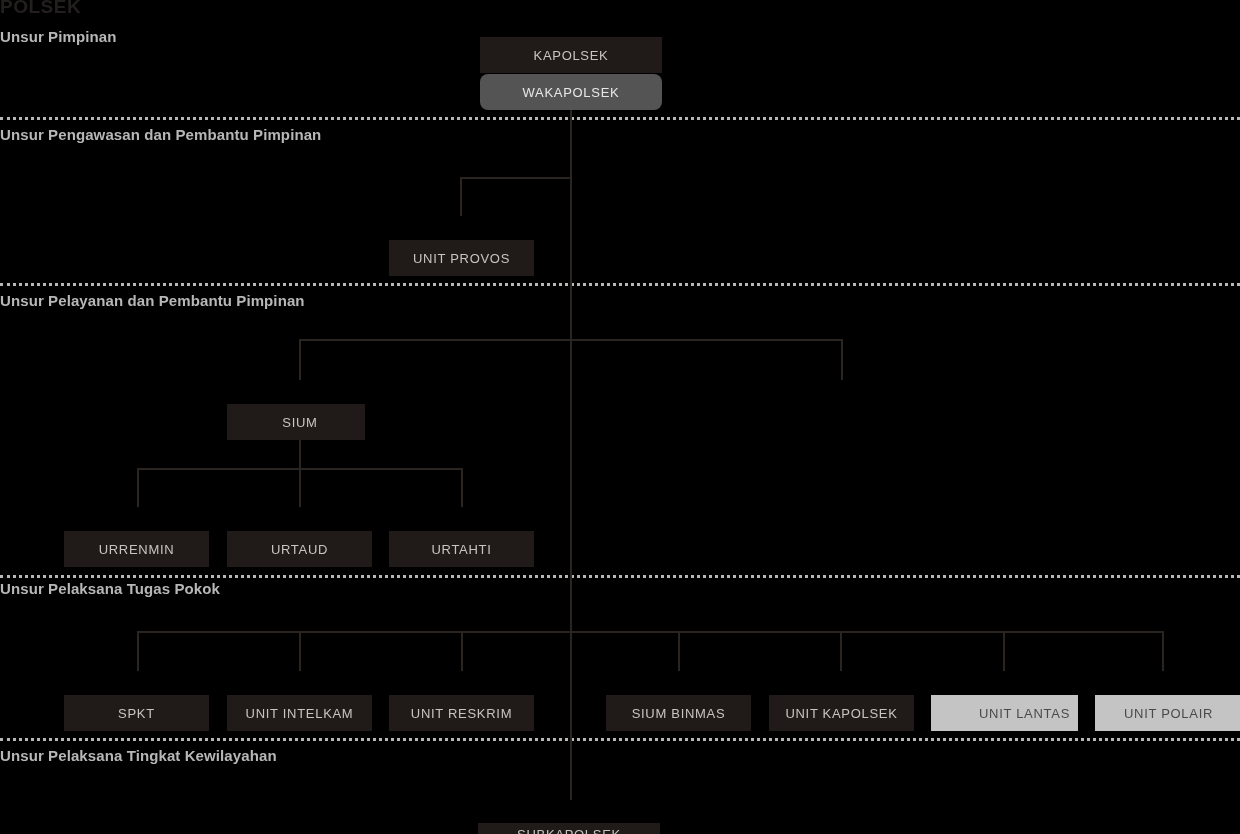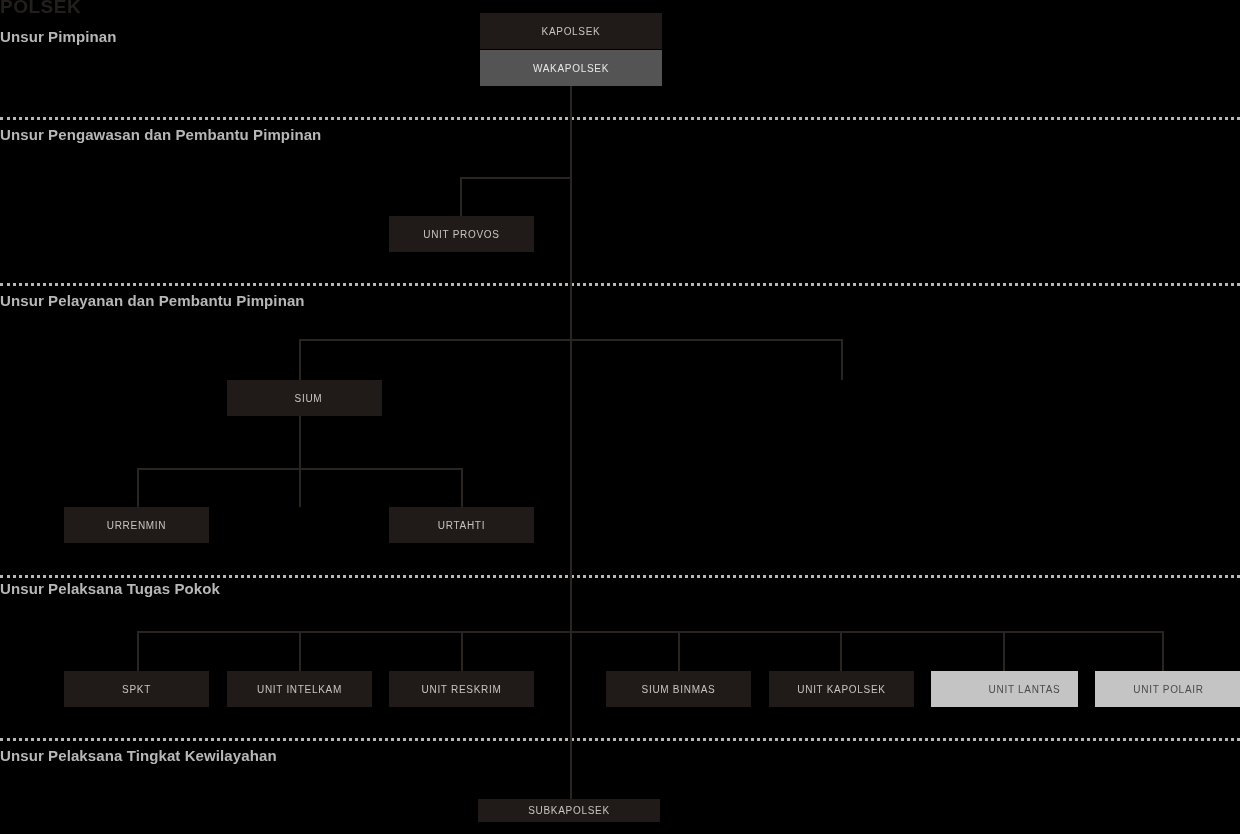--- a/index.html
+++ b/index.html
@@ -65,25 +65,26 @@
     background: #2b2521;
   }
 
   
   .node {
     position: absolute;
     box-sizing: border-box;
     display: flex;
     align-items: center;
     justify-content: center;
-    font-size: 10px;
+    font-size: 13px;
     letter-spacing: 0.7px;
     height: 36px;
     white-space: nowrap;
     z-index: 3;
+    margin-top: 24px;
   }
   .node.dark {
     background: #201b19;
     color: #c8c4c0;
   }
   .node.mid {
     background: #545454;
     color: #e8e8e8;
   }
   .node.light {
@@ -105,39 +106,40 @@
   <div class="section-label" style="top:747px;">Unsur Pelaksana Tingkat Kewilayahan</div>
 
   <div class="divider" style="top:117px;"></div>
   <div class="divider" style="top:283px;"></div>
   <div class="divider" style="top:575px;"></div>
   <div class="divider" style="top:738px;"></div>
 
   <div class="spine" style="left:570px; top:86px; height:714px;"></div>
 
   <div class="node dark" style="left:480px; top:13px; width:182px;">KAPOLSEK</div>
-  <div class="node mid" style="left:480px; top:50px; width:182px;">WAKAPOLSEK</div>
+  <div class="node mid" style="left:480px; top:50px; width:182px;border-radius:8px;">WAKAPOLSEK</div>
 
   <div class="line hline" style="left:460px; top:177px; width:112px;"></div>
   <div class="line vline" style="left:460px; top:177px; height:39px;"></div>
   <div class="node dark" style="left:389px; top:216px; width:145px;">UNIT PROVOS</div>
 
   <div class="line hline" style="left:299px; top:339px; width:544px;"></div>
   <div class="line vline" style="left:299px; top:339px; height:41px;"></div>
   <div class="line vline" style="left:841px; top:339px; height:41px;"></div>
 
-  <div class="node dark" style="left:227px; top:380px; width:155px;padding-left:8px;">SIUM</div>
+  <div class="node dark" style="left:227px; top:380px; width:138px;padding-left:8px;">SIUM</div>
 
   <div class="line vline" style="left:299px; top:416px; height:53px;"></div>
   <div class="line hline" style="left:137px; top:468px; width:326px;"></div>
   <div class="line vline" style="left:137px; top:468px; height:39px;"></div>
   <div class="line vline" style="left:299px; top:468px; height:39px;"></div>
   <div class="line vline" style="left:461px; top:468px; height:39px;"></div>
 
   <div class="node dark" style="left:64px; top:507px; width:145px;">URRENMIN</div>
+  <div class="node dark" style="left:227px; top:507px; width:145px;">URTAUD</div>
   <div class="node dark" style="left:389px; top:507px; width:145px;">URTAHTI</div>
 
   <div class="line hline" style="left:137px; top:631px; width:1026px;"></div>
   <div class="line vline" style="left:137px; top:631px; height:40px;"></div>
   <div class="line vline" style="left:299px; top:631px; height:40px;"></div>
   <div class="line vline" style="left:461px; top:631px; height:40px;"></div>
   <div class="line vline" style="left:678px; top:631px; height:40px;"></div>
   <div class="line vline" style="left:840px; top:631px; height:40px;"></div>
   <div class="line vline" style="left:1003px; top:631px; height:40px;"></div>
   <div class="line vline" style="left:1162px; top:631px; height:40px;"></div>

